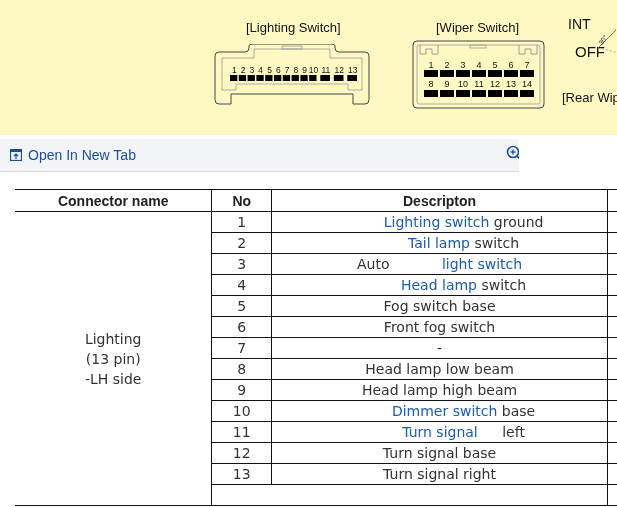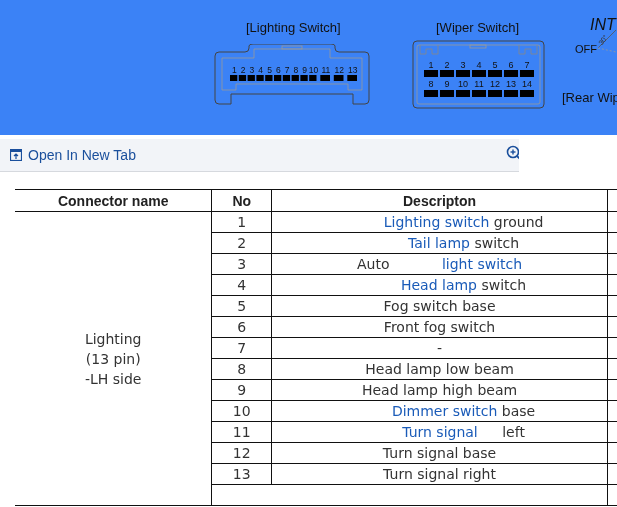--- a/index.html
+++ b/index.html
@@ -1,17 +1,17 @@
 <!DOCTYPE html>
 <html><head>
 <meta charset="utf-8">
 <style>
   html, body { margin:0; padding:0; background:#ffffff; }
   body { width:617px; height:507px; overflow:hidden; position:relative; font-family:"Liberation Sans", sans-serif; color:#222; }
-  .fig { position:absolute; top:0; left:0; width:617px; height:135px; background:#3b82f6; }
+  .fig { position:absolute; top:0; left:0; width:617px; height:135px; background:#fef9c3; }
   .fig-label { position:absolute; font-family:"Liberation Sans", sans-serif; font-size:13px; color:#111; white-space:nowrap; }
   .toolbar { position:absolute; left:0; top:139px; width:519px; height:32px; background:#f2f4f8; border-bottom:1px solid #d6d9de; }
   .toolbar .open-tab { position:absolute; left:10px; top:8px; display:flex; align-items:center; gap:6px; color:#1a4f9c; font-size:14px; cursor:pointer; }
   .toolbar .zoom-btn { position:absolute; right:0px; top:4px; width:16px; height:20px; color:#1a4f9c; cursor:pointer; }
   table.pins { position:absolute; left:15px; top:189px; border-collapse:collapse; font-size:14px; font-family:"DejaVu Sans", sans-serif; }
   table.pins td, table.pins th { border:1px solid #111; padding:0; height:20px; text-align:center; color:#333; font-weight:normal; }
   table.pins th { font-weight:bold; color:#222; height:21px; font-family:"Liberation Sans", sans-serif; font-size:14px; }
   table.pins td.conn { vertical-align:middle; line-height:20px; border-left:none; }
   table.pins th.conn-h { border-left:none; }
   .lnk { color:#1a5bb8;padding-left:48px; }
@@ -88,22 +88,22 @@
         <rect x="60" y="50" width="14" height="7" fill="#000"></rect>
         <text x="83" y="47" font-size="9" text-anchor="middle" fill="#111" font-family="Liberation Sans, sans-serif">12</text>
         <rect x="76" y="50" width="14" height="7" fill="#000"></rect>
         <text x="99" y="47" font-size="9" text-anchor="middle" fill="#111" font-family="Liberation Sans, sans-serif">13</text>
         <rect x="92" y="50" width="14" height="7" fill="#000"></rect>
         <text x="115" y="47" font-size="9" text-anchor="middle" fill="#111" font-family="Liberation Sans, sans-serif">14</text>
         <rect x="108" y="50" width="14" height="7" fill="#000"></rect>
       </g>
   </svg>
 
-  <div style="position:absolute;left:590px;top:16px;font-size:16px;color:#111;font-style:italic;">INT</div>
-  <div style="position:absolute;left:575px;top:43px;font-size:11px;color:#111;">OFF</div>
+  <div style="position:absolute;left:568px;top:16px;font-size:14px;color:#111;">INT</div>
+  <div style="position:absolute;left:575px;top:43px;font-size:15px;color:#111;">OFF</div>
   <svg style="position:absolute;left:596px;top:28px;" width="21" height="30">
     <line x1="2" y1="20" x2="20" y2="2" stroke="#555" stroke-width="0.8"></line>
     <line x1="2" y1="20" x2="20" y2="24" stroke="#999" stroke-width="0.8" stroke-dasharray="2,2"></line>
     <text x="3" y="16" font-size="7" fill="#333" transform="rotate(-55 6 14)">30°</text>
   </svg>
   <div class="fig-label" style="left:562px;top:90px;">[Rear Wip</div>
 </div>
 
 <div class="toolbar">
   <div class="open-tab">

